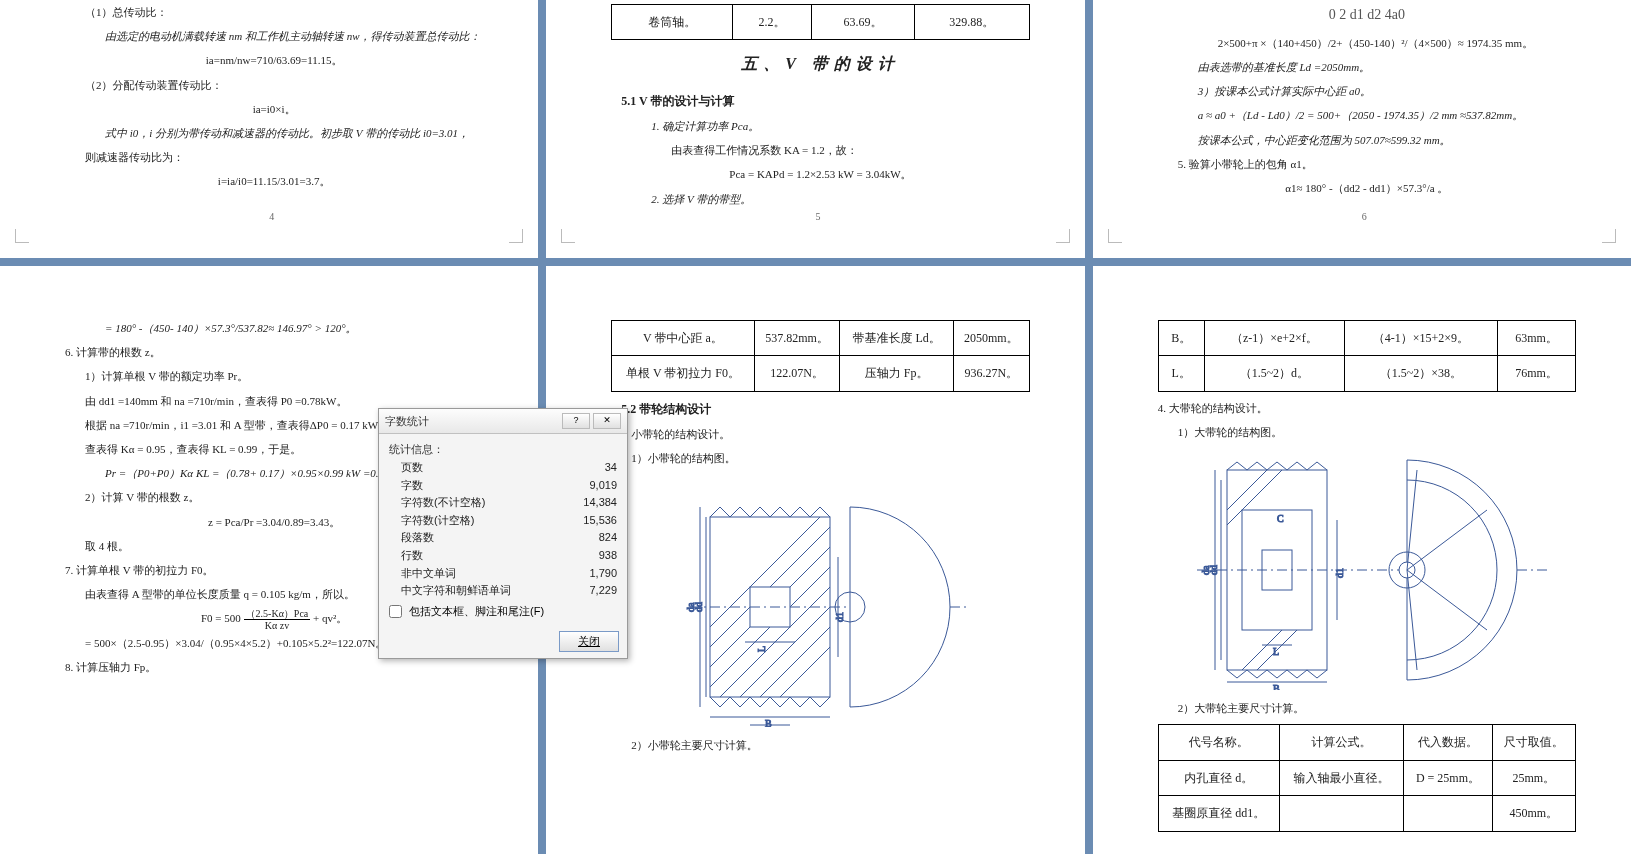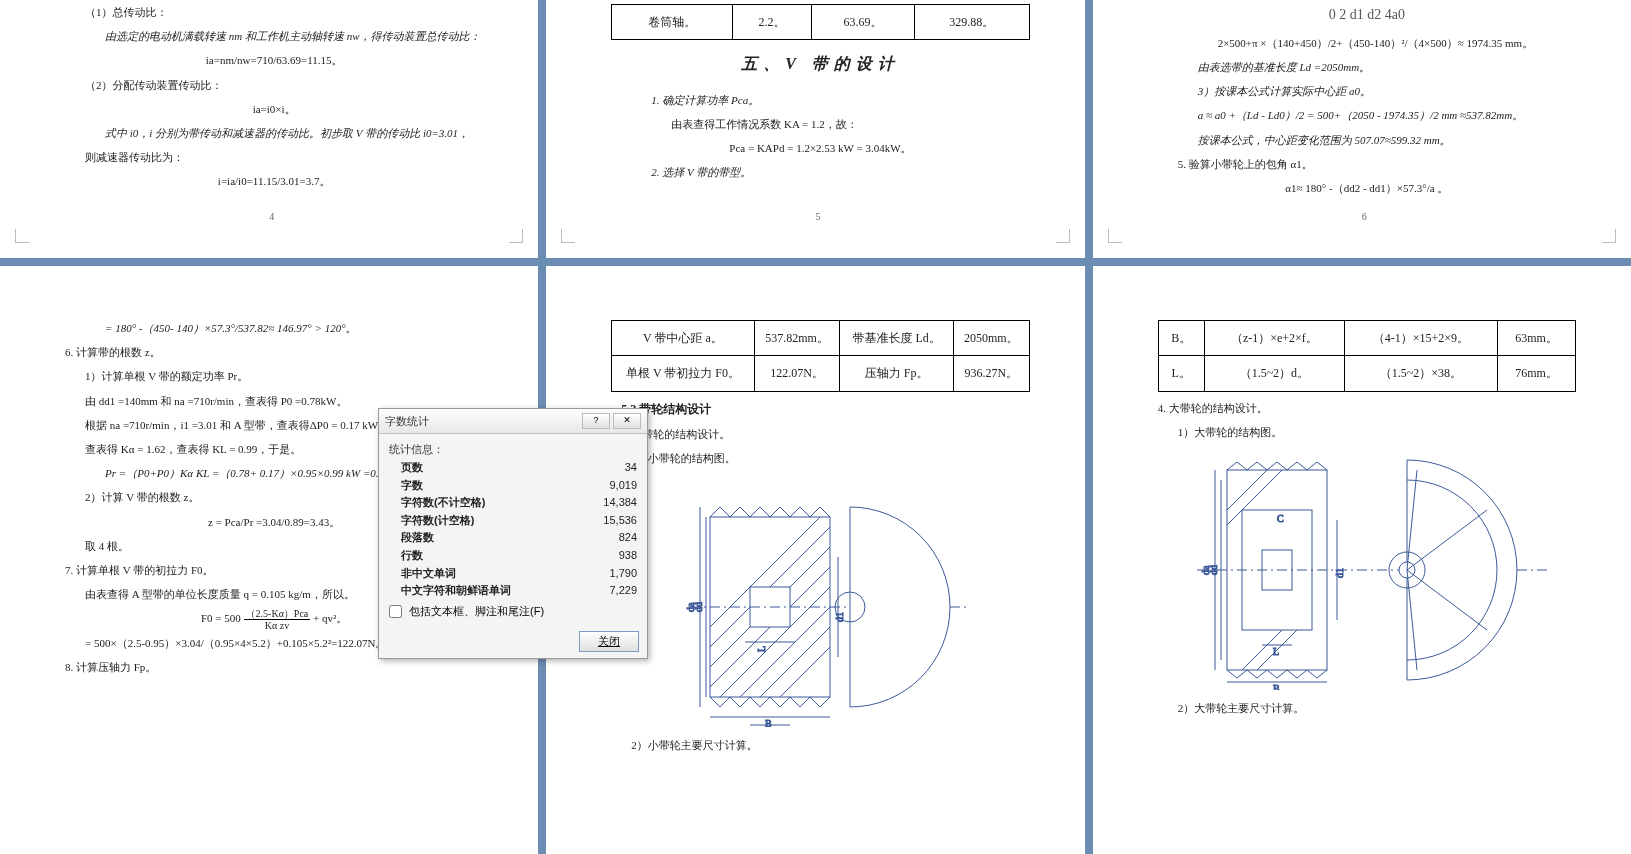--- a/index.html
+++ b/index.html
@@ -63,21 +63,21 @@
   }
   .frac { display: inline-block; text-align: center; vertical-align: middle; line-height:1.1; font-size: 10px; }
   .frac .top { border-bottom: 1px solid #000; display:block; padding: 0 2px; }
   .frac .bot { display:block; padding: 0 2px; }
   .svgfig { display:block; margin: 6px auto; }
 
   
   .dialog {
     position: absolute;
     left: 378px; top: 408px;
-    width: 270px;
+    width: 250px;
     background: #f4f4f4;
     border: 1px solid #9a9a9a;
     box-shadow: 2px 2px 6px rgba(0,0,0,0.3);
     font-family: "Microsoft YaHei", sans-serif;
     font-size: 11px;
   }
   .dialog .titlebar {
     background: linear-gradient(#fdfdfd,#e8e8e8);
     padding: 4px 6px;
     border-bottom: 1px solid #c0c0c0;
@@ -87,21 +87,21 @@
   .dialog .tbtn {
     border: 1px solid #bbb;
     background: linear-gradient(#fff,#e0e0e0);
     width: 28px; height: 16px;
     margin-left: 3px;
     font-size: 9px; line-height: 12px;
     text-align: center; cursor: pointer;
   }
   .dialog .body { padding: 8px 10px 6px 10px; }
   .dialog .row { display:flex; justify-content: space-between; line-height: 1.6; }
-  .dialog .row .k { padding-left: 12px; color:#222;font-weight:bold; }
+  .dialog .row .k { padding-left: 12px; color:#222; }
   .dialog .row .v { color:#222; }
   .dialog .hdr { color:#333; margin-bottom: 2px; }
   .dialog .chkrow { margin-top: 4px; }
   .dialog .chkrow input { vertical-align: middle; margin-right:4px; }
   .dialog .btnrow { text-align: right; padding: 6px 8px; }
   .dialog .btn {
     background: linear-gradient(#fff,#e0e0e0);
     border: 1px solid #7a9ac7;
     padding: 2px 18px;
     cursor: pointer;
@@ -133,20 +133,21 @@
         <tbody>
           <tr>
       <td>卷筒轴。</td>
       <td>2.2。</td>
       <td>63.69。</td>
       <td>329.88。</td>
     </tr>
         </tbody>
       </table>
     <h2 class="sec">五、V 带的设计</h2>
+    <h3 class="sub">5.1 V 带的设计与计算</h3>
     <div class="indent2">1. 确定计算功率 Pca。</div>
     <div class="indent3">由表查得工作情况系数 KA = 1.2，故：</div>
     <div class="ctr">Pca = KAPd = 1.2×2.53 kW = 3.04kW。</div>
     <div class="indent2">2. 选择 V 带的带型。</div>
     <div class="pnum" style="left:50%;">5</div>
     <div class="cropmark left"></div>
     <div class="cropmark right"></div>
   </div>
 
   <div class="page top">
@@ -162,21 +163,21 @@
     <div class="cropmark left"></div>
     <div class="cropmark right"></div>
   </div>
 
   <div class="page" style="padding-top:50px;">
     <div class="indent2">= 180° -（450- 140）×57.3°/537.82≈ 146.97° &gt; 120°。</div>
     <div>6. 计算带的根数 z。</div>
     <div class="indent1">1）计算单根 V 带的额定功率 Pr。</div>
     <div class="indent1">由 dd1 =140mm 和 na =710r/min，查表得 P0 =0.78kW。</div>
     <div class="indent1">根据 na =710r/min，i1 =3.01 和 A 型带，查表得ΔP0 = 0.17 kW。</div>
-    <div class="indent1">查表得 Kα  = 1.62，查表得 KL = 0.99，于是。</div>
+    <div class="indent1">查表得 Kα  = 0.95，查表得 KL = 0.99，于是。</div>
     <div class="indent2">Pr =（P0+P0）Kα  KL =（0.78+ 0.17）×0.95×0.99 kW =0.89kW。</div>
     <div class="indent1">2）计算 V 带的根数 z。</div>
     <div class="ctr">z = Pca/Pr =3.04/0.89=3.43。</div>
     <div class="indent1">取 4 根。</div>
     <div>7. 计算单根 V 带的初拉力 F0。</div>
     <div class="indent1">由表查得 A 型带的单位长度质量 q = 0.105 kg/m，所以。</div>
     <div class="ctr">
       <span>F0 = 500</span>
       <span class="frac">
         <span class="top">（2.5-Kα）Pca</span>
@@ -309,20 +310,42 @@
         <path d="M230 30 A90 90 0 0 1 230 210"></path>
         <circle cx="230" cy="120" r="18"></circle>
         <circle cx="230" cy="120" r="8" fill="#fff"></circle>
         <line x1="230" y1="120" x2="310" y2="60"></line>
           <line x1="230" y1="120" x2="310" y2="180"></line>
         <line x1="230" y1="120" x2="240" y2="20"></line>
           <line x1="230" y1="120" x2="240" y2="220"></line>
       </g>
     </svg>
     <div class="indent1">2）大带轮主要尺寸计算。</div>
+    <table class="dt">
+      <tbody>
+          <tr>
+            <td>代号名称。</td>
+            <td>计算公式。</td>
+            <td>代入数据。</td>
+            <td>尺寸取值。</td>
+          </tr>
+      <tr>
+            <td>内孔直径 d。</td>
+            <td>输入轴最小直径。</td>
+            <td>D = 25mm。</td>
+            <td>25mm。</td>
+          </tr>
+      <tr>
+            <td>基圈原直径 dd1。</td>
+            <td></td>
+            <td></td>
+            <td>450mm。</td>
+          </tr>
+    </tbody>
+      </table>
   </div>
 
 </div>
 
 <div class="dialog">
   <div class="titlebar">
     <span class="ttl">字数统计</span>
     <span class="tbtn">?</span>
     <span class="tbtn">✕</span>
   </div>

